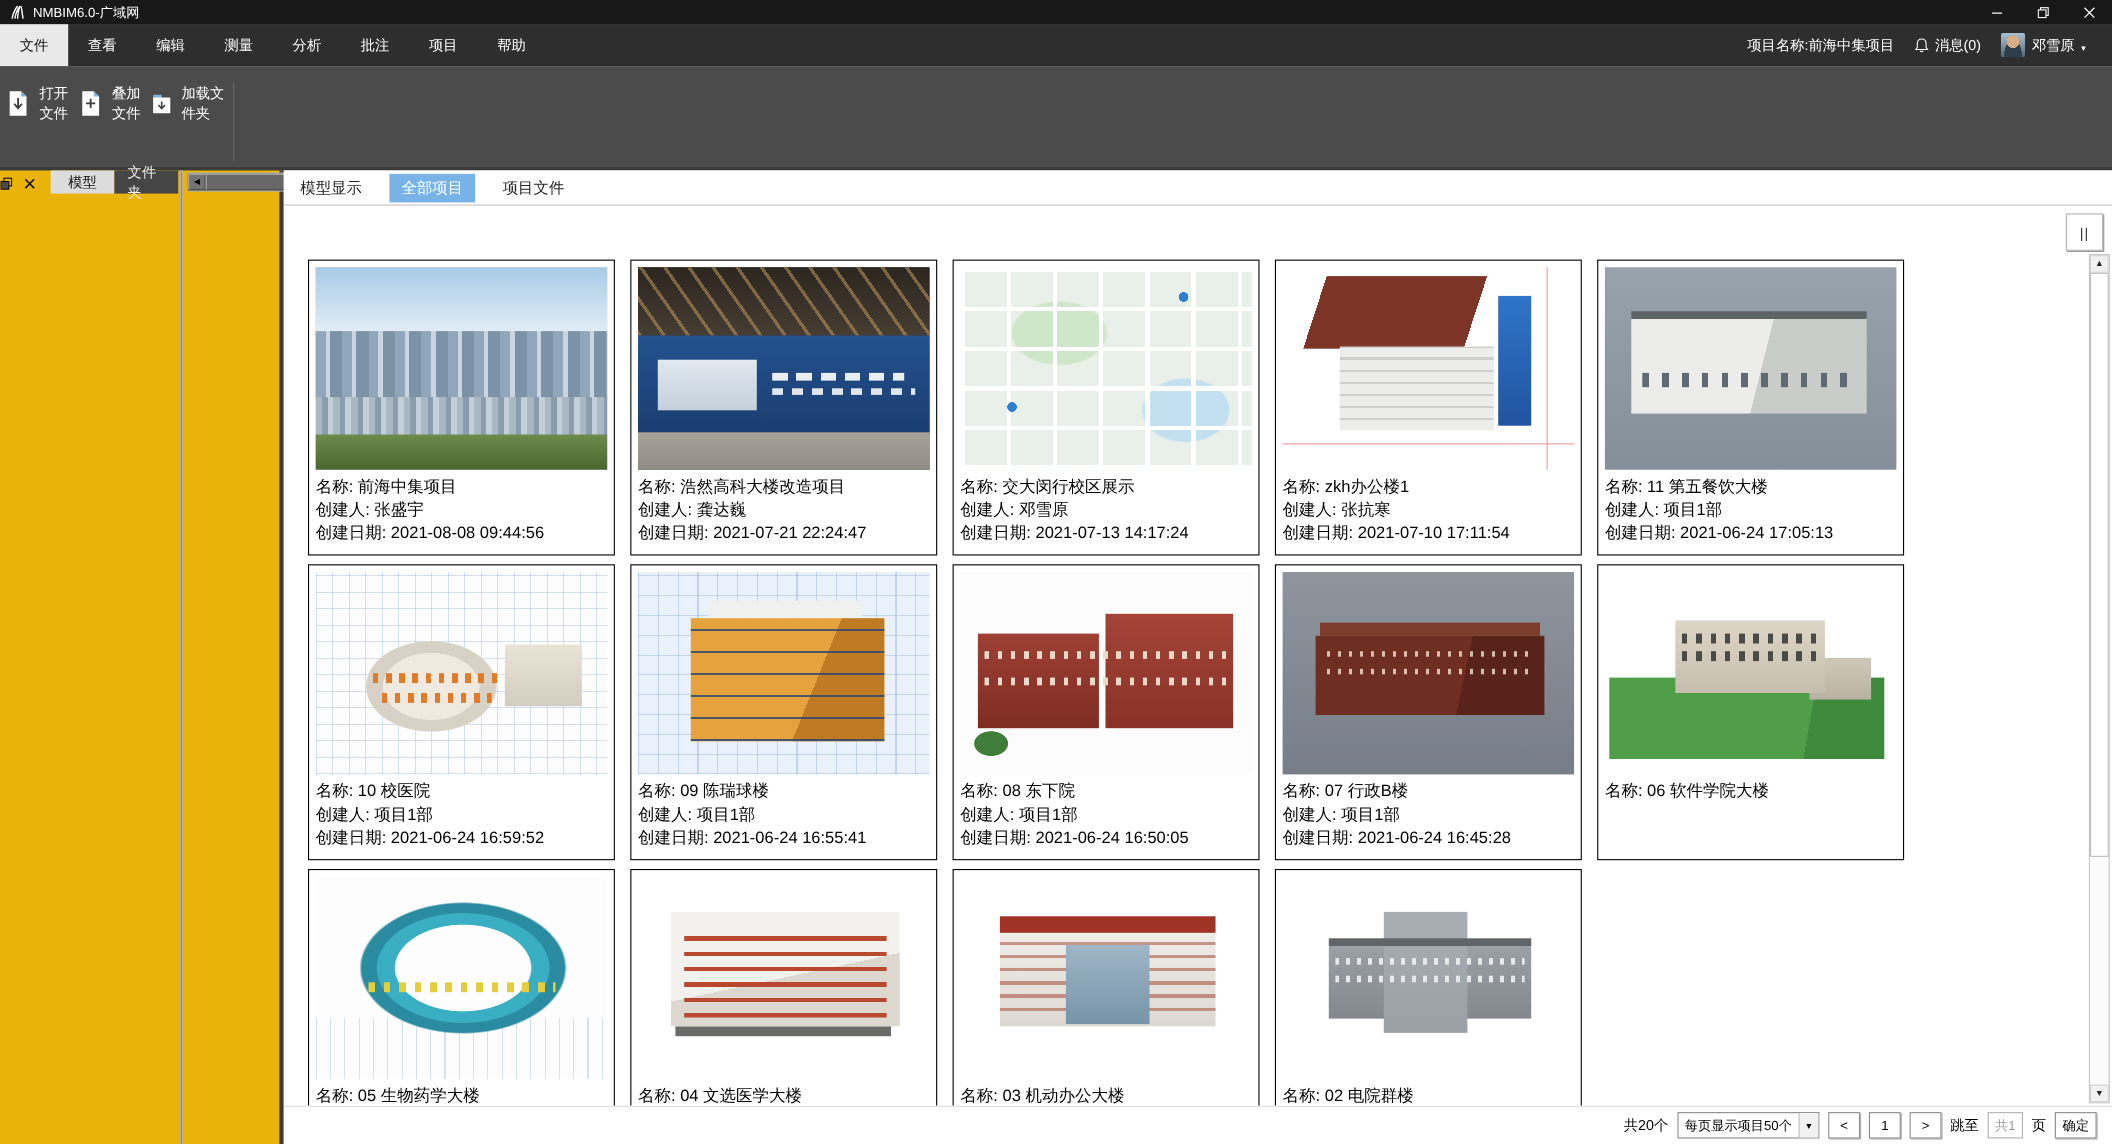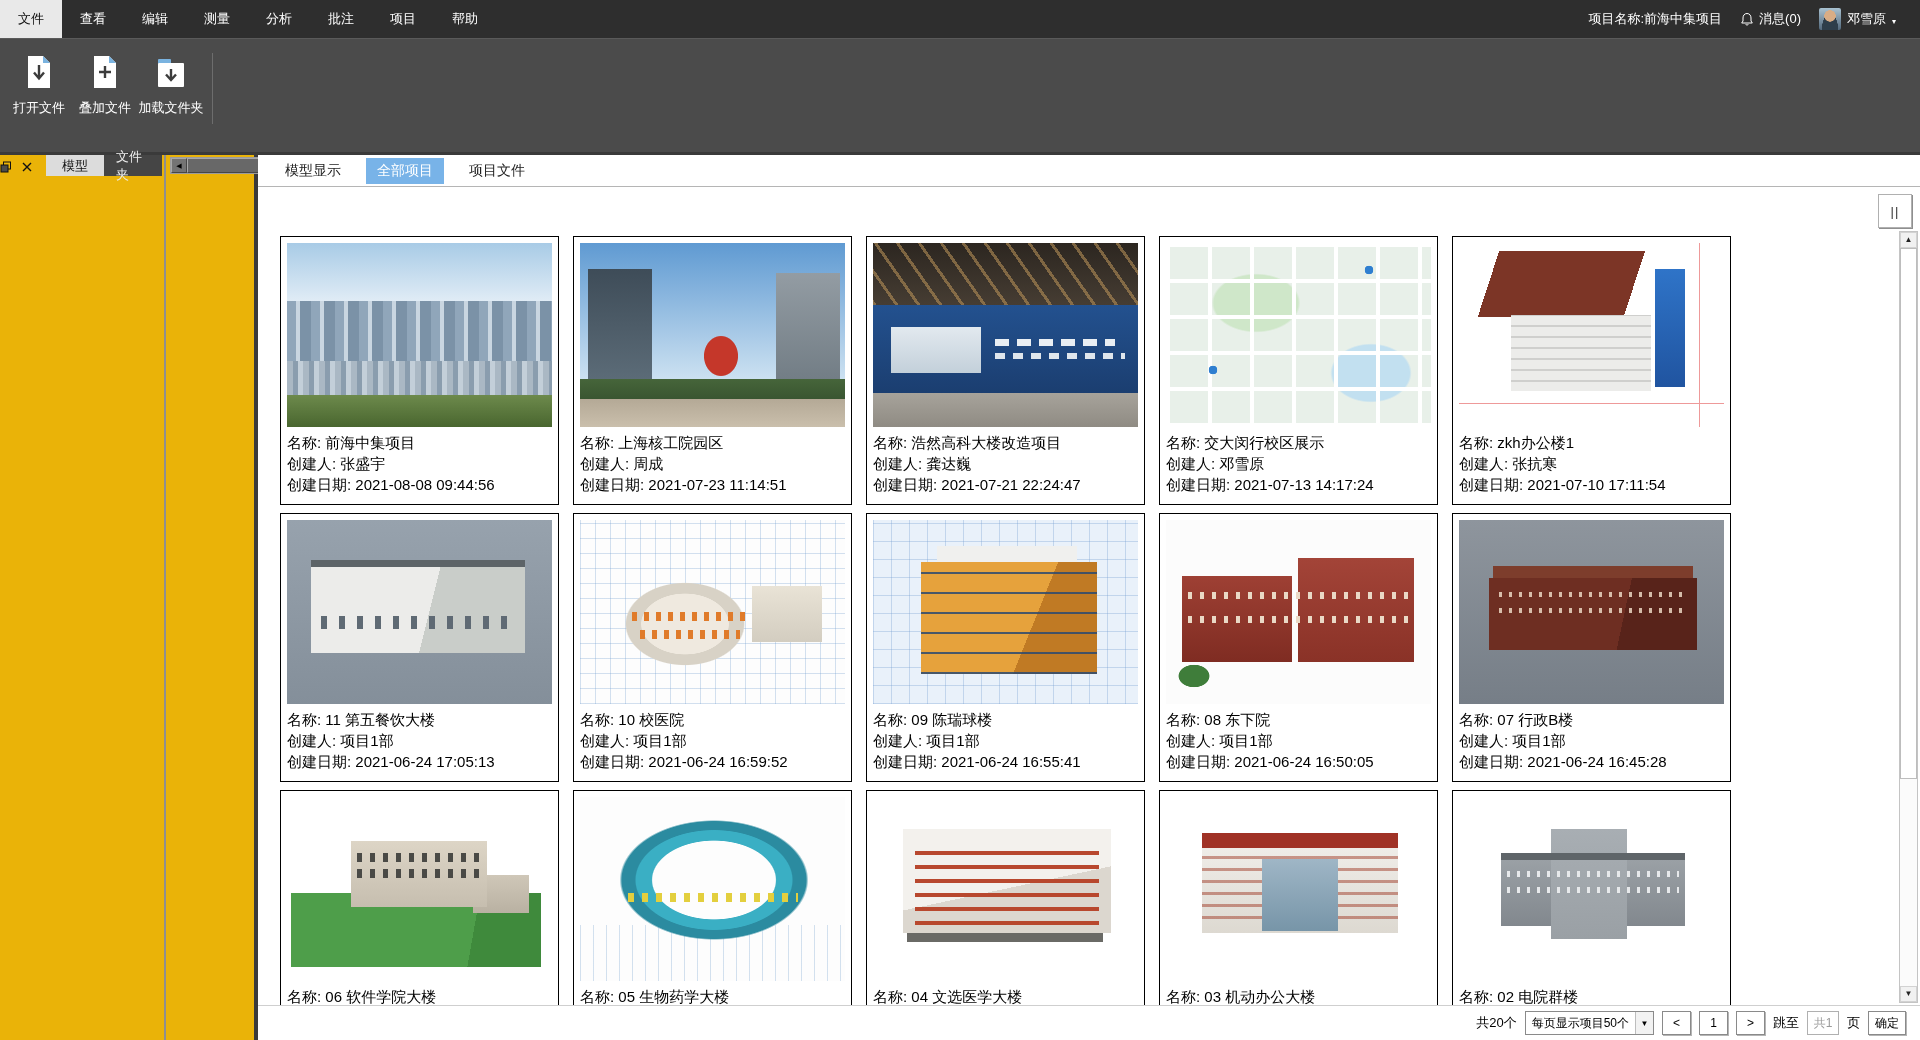--- a/index.html
+++ b/index.html
@@ -20,42 +20,42 @@
   .msg{display:flex;align-items:center;gap:5px}
   .user{display:flex;align-items:center;gap:6px}
   .avatar{width:22px;height:22px;border-radius:2px;background:
     radial-gradient(circle at 50% 36%, #d9ad85 0 31%, rgba(0,0,0,0) 33%),
     radial-gradient(ellipse at 50% 102%, #2e3e4a 0 52%, rgba(0,0,0,0) 54%),
     linear-gradient(#a9c2d1,#51677a)}
   .user-caret{font-size:8px;margin-top:4px}
 
   
   .ribbon{height:100px;background:#4b4b4b;display:flex;align-items:stretch;padding:6px 0 0 6px;color:#fff;border-top:1px solid #5a5a5a}
-  .tool-btn{width:66px;display:flex;flex-direction:column;align-items:center;gap:9px;padding-top:9px;font-size:13px}
+  .tool-btn{width:66px;display:flex;flex-direction:row;gap:9px;padding-top:9px;font-size:13px}
   .tool-btn svg{width:30px;height:36px}
   .ribbon-sep{width:1px;background:#6d6d6d;margin:8px 0 14px 8px}
 
   
   .content{position:absolute;top:152px;left:0;right:0;bottom:0;display:flex;border-top:3px solid #3a3a3a;background:#4b4b4b}
 
   
   .left-panel{width:258px;background:#eab308;border-right:4px solid #3a3a3a;display:flex;flex-direction:row}
   .panel-header{height:23px;display:flex;justify-content:flex-end;align-items:center;gap:9px;padding-right:7px}
   .panel-header svg{width:12px;height:12px}
   .panel-tabs{display:flex;height:21px;padding-left:6px}
   .panel-tab{min-width:58px;padding:0 12px;display:flex;align-items:center;justify-content:center;font-size:13px;color:#eee;background:#454545}
   .panel-tab.selected{background:#dcdcdc;color:#111}
   .panel-body{flex:1;margin:0 2px;background:#fff;border:1px solid #8f8f8f}
   .panel-hscroll{height:17px;margin:2px 2px 3px 2px;display:flex;border:1px solid #9c9c9c;background:repeating-conic-gradient(#b0b0b0 0% 25%, #e9e9e9 0% 50%) 0 0/4px 4px;background-color:#cfcfcf}
   .hs-btn{width:16px;background:#747474;color:#000;font-size:7px;line-height:1;display:flex;align-items:center;justify-content:center;border:1px solid;border-color:#a8a8a8 #474747 #474747 #a8a8a8}
   .hs-thumb{width:104px;background:#686868;border:1px solid;border-color:#a8a8a8 #474747 #474747 #a8a8a8}
 
   
   .main{flex:1;position:relative;background:#fff;display:flex;flex-direction:column;min-width:0}
-  .main-tabs{height:32px;display:flex;align-items:center;gap:14px;padding-left:16px;border-bottom:1px solid #b5b5b5;font-size:14px;color:#222;background:#fff}
+  .main-tabs{height:32px;display:flex;align-items:center;gap:14px;padding-left:4px;border-bottom:1px solid #b5b5b5;font-size:14px;color:#222;background:#fff}
   .main-tab{padding:4px 11px}
   .main-tab.selected{background:var(--accent,#78b3e8);color:#fff}
   .main-body{flex:1;position:relative;overflow:hidden;background:#fff}
   .grid{position:absolute;top:0;left:0;right:40px;bottom:0;padding:49px 0 0 22px;display:grid;grid-template-columns:repeat(5,279px);grid-template-rows:269px 269px 269px;gap:8px 14px;overflow:hidden}
   .card{border:1px solid #000;padding:6px;background:#fff}
   .thumb{width:100%;height:184px;background:#fff}
   .card-info{margin-top:5px;font-size:15px;line-height:21px;color:#000}
   .pause-btn{position:absolute;top:7px;right:8px;width:34px;height:34px;background:#fff;border:1px solid #b0b0b0;box-shadow:1px 1px 0 #8f8f8f;display:flex;align-items:center;justify-content:center;font-size:13px;color:#333;letter-spacing:1px}
   .vscroll{position:absolute;top:44px;right:2px;bottom:2px;width:19px;border:1px solid #c4c4c4;background:#fbfbfb;display:flex;flex-direction:column}
   .vs-btn{height:16px;display:flex;align-items:center;justify-content:center;font-size:8px;line-height:1;color:#222;background:#f1f1f1;border:1px solid #d2d2d2}
@@ -158,20 +158,44 @@
     repeating-linear-gradient(90deg,#e7e9eb 0 3px,rgba(0,0,0,0) 3px 10px) 48px 90px/172px 6px no-repeat,
     linear-gradient(#5f6569,#5f6569) 42px 56px/184px 7px no-repeat,
     linear-gradient(#a8aeb3,#9aa0a5) 92px 32px/76px 110px no-repeat,
     linear-gradient(#9aa0a5,#82888e) 42px 63px/184px 66px no-repeat,#fff}
 </style>
 </head>
 <body>
 
 <div class="app">
 
+  <div class="titlebar">
+    <svg class="title-icon" viewBox="0 0 16 15">
+      <path d="M3 13 C4 7 6 4 8 1.5 M8 13 C8 8 9 4.5 10 1.5 M13 13 C12 8 12 4.5 11 1.5 M5.5 13 C6 9 7 6 9 3" stroke="#fff" stroke-width="1.3" fill="none"></path>
+    </svg>
+    <span>NMBIM6.0-广域网</span>
+    <div class="win-controls">
+      <div class="win-btn">
+        <svg width="11" height="11" viewBox="0 0 11 11">
+            <path d="M1 6 H10" stroke="#fff" stroke-width="1.1"></path>
+          </svg>
+      </div>
+      <div class="win-btn">
+        <svg width="11" height="11" viewBox="0 0 11 11">
+            <rect x="3" y="1" width="7" height="7" fill="none" stroke="#fff"></rect>
+            <rect x="1" y="3" width="7" height="7" fill="#181818" stroke="#fff"></rect>
+          </svg>
+      </div>
+      <div class="win-btn">
+        <svg width="11" height="11" viewBox="0 0 11 11">
+            <path d="M1 1 L10 10 M10 1 L1 10" stroke="#fff" stroke-width="1.1"></path>
+          </svg>
+      </div>
+    </div>
+  </div>
 
   <div class="menubar">
     <div style="display:flex">
         <div class="menu-item selected">文件</div>
         <div class="menu-item">查看</div>
         <div class="menu-item">编辑</div>
         <div class="menu-item">测量</div>
         <div class="menu-item">分析</div>
         <div class="menu-item">批注</div>
         <div class="menu-item">项目</div>
@@ -261,28 +285,20 @@
         <div class="grid">
             <div class="card">
               <div class="thumb city-aerial"></div>
               <div class="card-info">
                 <div class="card-line">名称: 前海中集项目</div>
                 <div class="card-line">创建人: 张盛宇</div>
                 <div class="card-line">创建日期: 2021-08-08 09:44:56</div>
               </div>
             </div>
             <div class="card">
-              <div class="thumb campus-photo"></div>
-              <div class="card-info">
-                <div class="card-line">名称: 上海核工院园区</div>
-                <div class="card-line">创建人: 周成</div>
-                <div class="card-line">创建日期: 2021-07-23 11:14:51</div>
-              </div>
-            </div>
-            <div class="card">
               <div class="thumb construction-banner"></div>
               <div class="card-info">
                 <div class="card-line">名称: 浩然高科大楼改造项目</div>
                 <div class="card-line">创建人: 龚达巍</div>
                 <div class="card-line">创建日期: 2021-07-21 22:24:47</div>
               </div>
             </div>
             <div class="card">
               <div class="thumb campus-map"></div>
               <div class="card-info">

